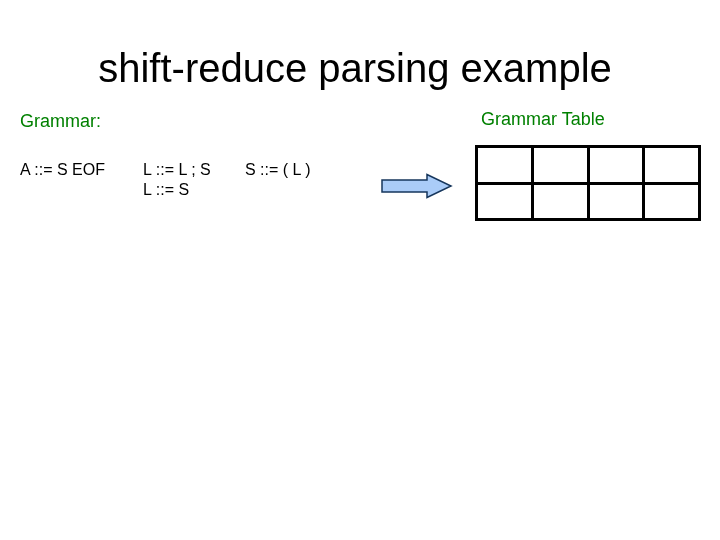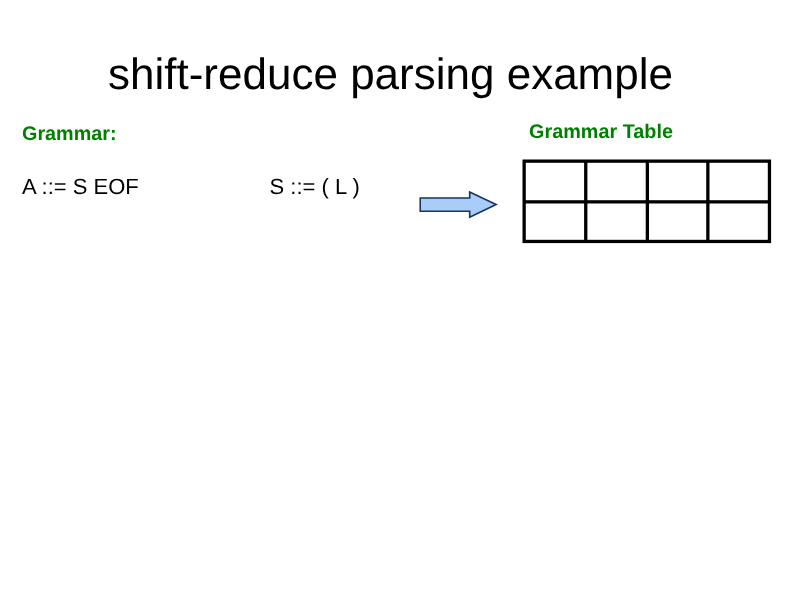--- a/index.html
+++ b/index.html
@@ -23,34 +23,34 @@
     text-align: center;
     font-size: 40px;
     font-weight: 400;
     color: #000000;
     letter-spacing: 0px;
     white-space: nowrap;
   }
   .section-label {
     position: absolute;
     font-size: 18px;
-    font-weight: 700;
+    font-weight: 400;
     white-space: nowrap;
   }
   .grammar-label {
     left: 20px;
     top: 111px;
   }
   .parsing-table-label {
     left: 481px;
     top: 109px;
   }
   .grammar-col {
     position: absolute;
-    font-size: 20px;
+    font-size: 16px;
     line-height: 20px;
     color: #000000;
     white-space: nowrap;
   }
   .grammar-col-1 { left: 20px;  top: 160px; }
   .grammar-col-2 { left: 143px; top: 160px; }
   .grammar-col-3 { left: 245px; top: 160px; text-align: center; }
   .arrow-wrap {
     position: absolute;
     left: 381px;
@@ -84,20 +84,24 @@
   <div class="slide-title">shift-reduce parsing example</div>
 
   <div class="section-label grammar-label" style="color: rgb(0, 128, 0);">Grammar:</div>
 
   <div class="section-label parsing-table-label" style="color: rgb(0, 128, 0);">Grammar Table</div>
 
   <div class="grammar-col grammar-col-1">
     <div>A ::= S EOF</div>
   </div>
 
+  <div class="grammar-col grammar-col-2">
+    <div>L ::= L ; S</div>
+    <div>L ::= S</div>
+  </div>
 
   <div class="grammar-col grammar-col-3">
     <div>S ::= ( L )</div>
   </div>
 
   <div class="arrow-wrap">
     <svg width="72" height="26" viewBox="0 0 72 26">
       <polygon id="arrow-poly" points="1,7 46,7 46,1.5 70,13 46,24.5 46,19 1,19" stroke-width="1.5" stroke-linejoin="miter" fill="#aaccf8" stroke="#16365c"></polygon>
     </svg>
   </div>

